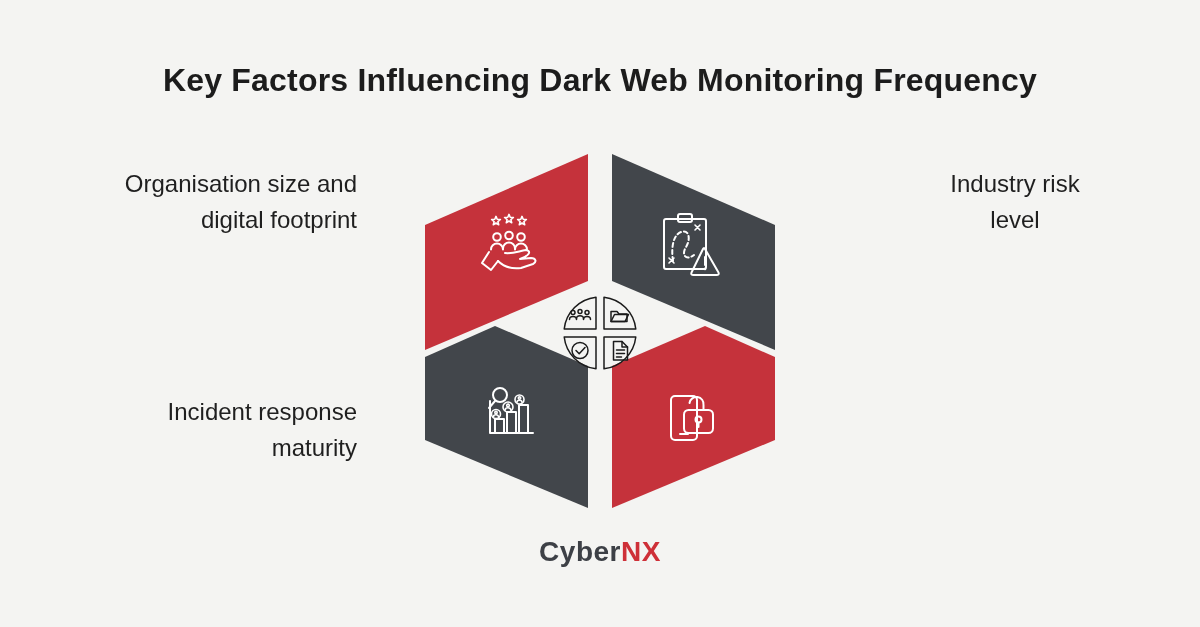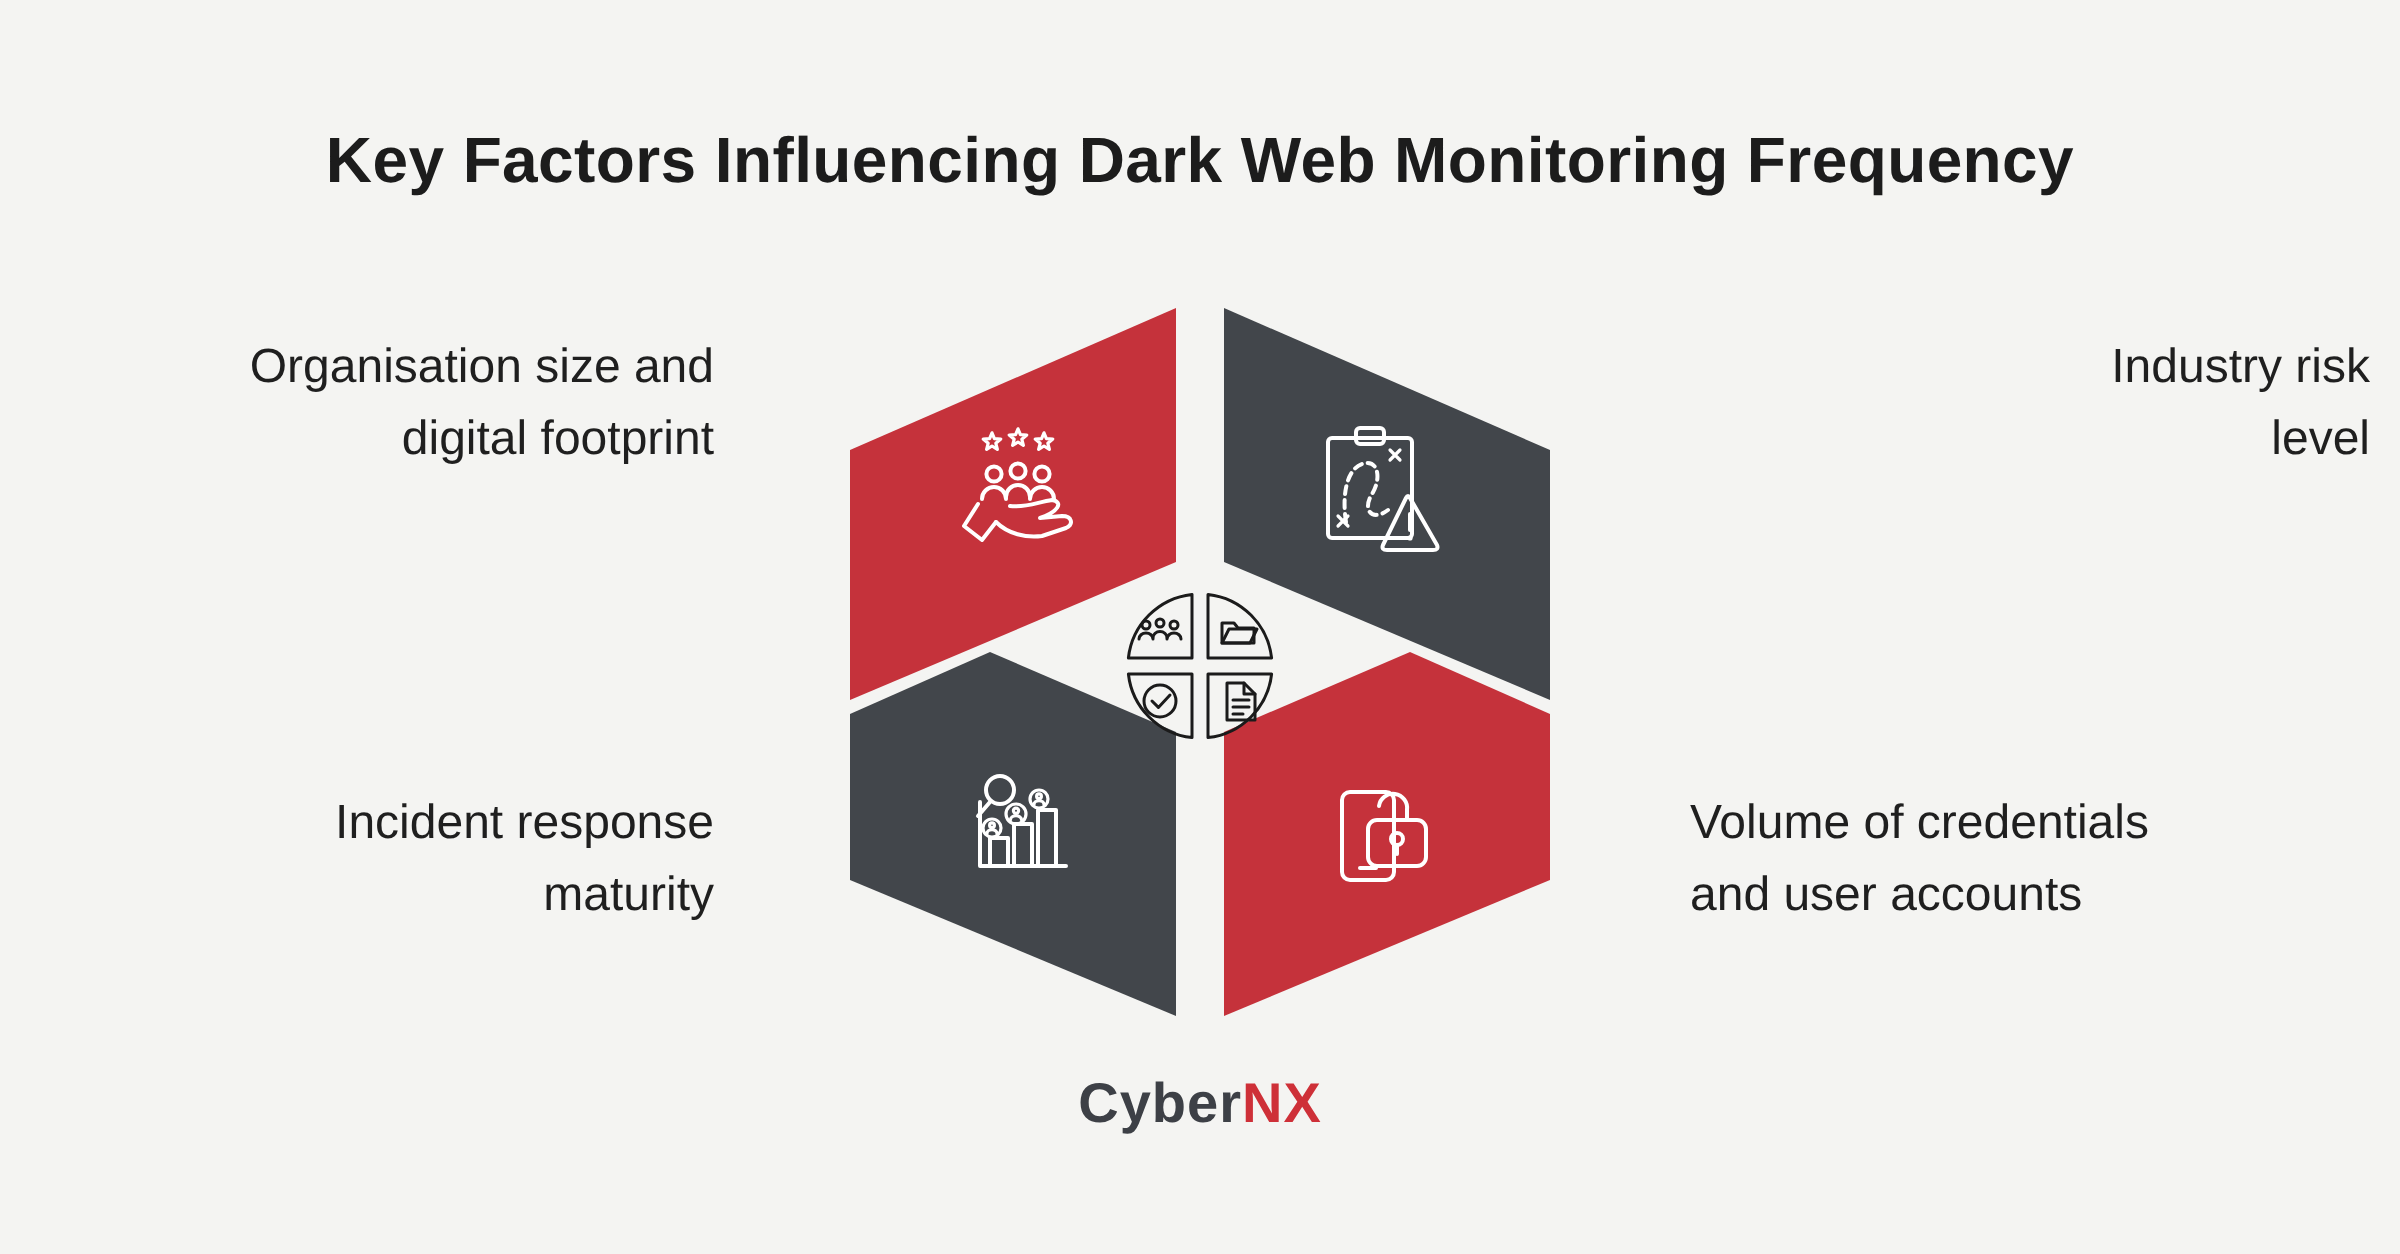--- a/index.html
+++ b/index.html
@@ -17,21 +17,21 @@
     color:#1c1c1c;letter-spacing:0.2px;
   }
   .hexsvg{position:absolute;left:0;top:0;}
   .label{
     position:absolute;
     font-size:24px;line-height:36px;
     color:#1f1f1f;
     white-space:pre-line;
   }
   .label.tl{top:166px;right:843px;width:360px;text-align:right;}
-  .label.tr{top:166px;left:845px;width:340px;text-align:right;}
+  .label.tr{top:166px;left:845px;width:340px;text-align:center;}
   .label.bl{top:394px;right:843px;width:360px;text-align:right;}
   .label.br{top:394px;left:845px;width:340px;text-align:left;}
   .logo{
     position:absolute;top:536px;left:0;width:100%;
     text-align:center;font-size:28px;font-weight:700;letter-spacing:0.5px;
   }
   .logo .p1{color:#3d4046;}
   .logo .p2{color:#ce3038;}
   
   .wicon{stroke:#ffffff;fill:none;stroke-width:2;stroke-linecap:round;stroke-linejoin:round;}
@@ -140,20 +140,18 @@
       </g>
     </g>
   </svg>
 
   <div class="label tl">Organisation size and
 digital footprint</div>
   <div class="label tr">Industry risk
 level</div>
   <div class="label bl">Incident response
 maturity</div>
-  <div class="label br">Volume of credentials
-and user accounts</div>
 
   <div class="logo">
     <span class="p1">Cyber</span><span class="p2">NX</span>
   </div>
 
 </div>
 
 </body></html>

